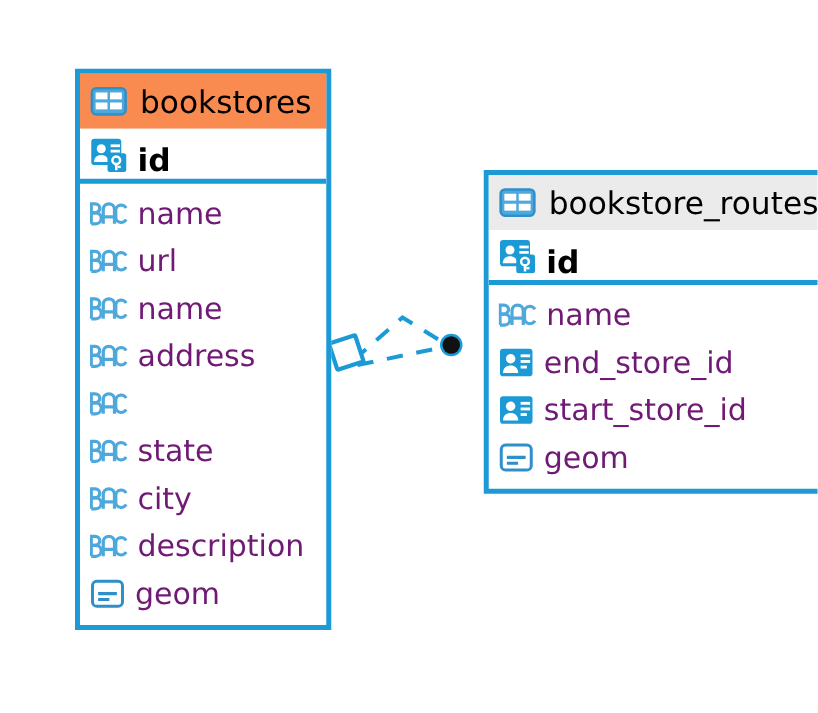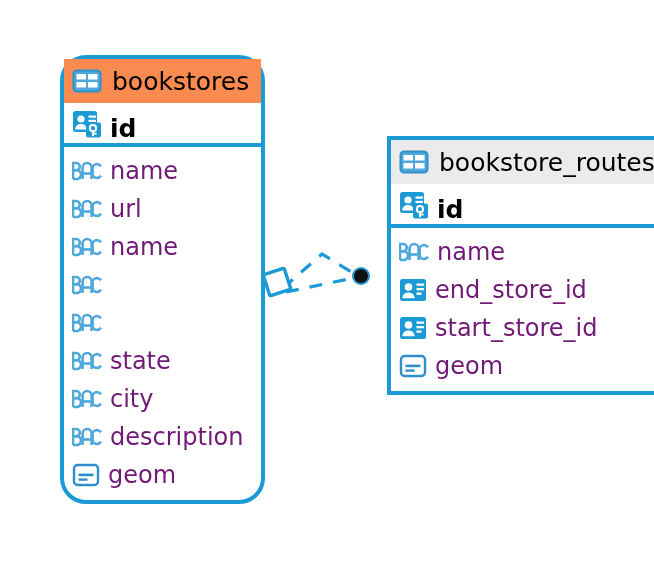--- a/index.html
+++ b/index.html
@@ -120,21 +120,21 @@
     <g>
       <rect x="266" y="271" width="22" height="22" rx="1" transform="rotate(-18 277 282)" fill="#ffffff" stroke="#1C9AD6" stroke-width="3.4"></rect>
     </g>
 
     <g>
       <circle cx="361" cy="276" r="9" fill="#1C9AD6"></circle>
       <circle cx="361" cy="276" r="7" fill="#111111"></circle>
     </g>
   </svg>
 
-  <div class="entity" id="entity-0" style="left:60px; top:55px; width:205px;border-radius:26px;">
+  <div class="entity" id="entity-0" style="left:60px; top:55px; width:205px;">
 
     <div class="entity-header accent-orange">
       <span class="icon icon-table">
         <svg viewBox="0 0 30 24" xmlns="http://www.w3.org/2000/svg">
           <rect x="1.5" y="1.5" width="27" height="21" rx="3.5" fill="#4EA8DC" stroke="#2E8FCB" stroke-width="2"></rect>
           <rect x="4.5" y="5" width="9.5" height="5.5" fill="#ffffff"></rect>
           <rect x="16" y="5" width="9.5" height="5.5" fill="#ffffff"></rect>
           <rect x="4.5" y="13" width="9.5" height="5.5" fill="#ffffff"></rect>
           <rect x="16" y="13" width="9.5" height="5.5" fill="#ffffff"></rect>
         </svg>
@@ -203,20 +203,21 @@
       <div class="field-row">
         <span class="icon icon-abc">
           <svg viewBox="0 0 30 22" xmlns="http://www.w3.org/2000/svg">
             <path d="M1 19V3h3.2a3.6 3.6 0 0 1 0 7.2H1" fill="none" stroke="#4EA8DC" stroke-width="2.6"></path>
             <path d="M1 10.2h3.6a4.4 4.4 0 0 1 0 8.8H1" fill="none" stroke="#4EA8DC" stroke-width="2.6"></path>
             <path d="M10.6 19V7.5a4.5 4.5 0 0 1 9 0V19" fill="none" stroke="#4EA8DC" stroke-width="2.6"></path>
             <path d="M10.6 13.5h9" fill="none" stroke="#4EA8DC" stroke-width="2.6"></path>
             <path d="M29 6.4a5.2 5.2 0 0 0-4.3-2.4A4.6 4.6 0 0 0 20.6 9v4a4.6 4.6 0 0 0 4.1 5 5.2 5.2 0 0 0 4.3-2.4" fill="none" stroke="#4EA8DC" stroke-width="2.6"></path>
           </svg>
         </span>
+        <span class="field-label">address</span>
       </div>
 
       <div class="field-row">
         <span class="icon icon-abc">
           <svg viewBox="0 0 30 22" xmlns="http://www.w3.org/2000/svg">
             <path d="M1 19V3h3.2a3.6 3.6 0 0 1 0 7.2H1" fill="none" stroke="#4EA8DC" stroke-width="2.6"></path>
             <path d="M1 10.2h3.6a4.4 4.4 0 0 1 0 8.8H1" fill="none" stroke="#4EA8DC" stroke-width="2.6"></path>
             <path d="M10.6 19V7.5a4.5 4.5 0 0 1 9 0V19" fill="none" stroke="#4EA8DC" stroke-width="2.6"></path>
             <path d="M10.6 13.5h9" fill="none" stroke="#4EA8DC" stroke-width="2.6"></path>
             <path d="M29 6.4a5.2 5.2 0 0 0-4.3-2.4A4.6 4.6 0 0 0 20.6 9v4a4.6 4.6 0 0 0 4.1 5 5.2 5.2 0 0 0 4.3-2.4" fill="none" stroke="#4EA8DC" stroke-width="2.6"></path>

